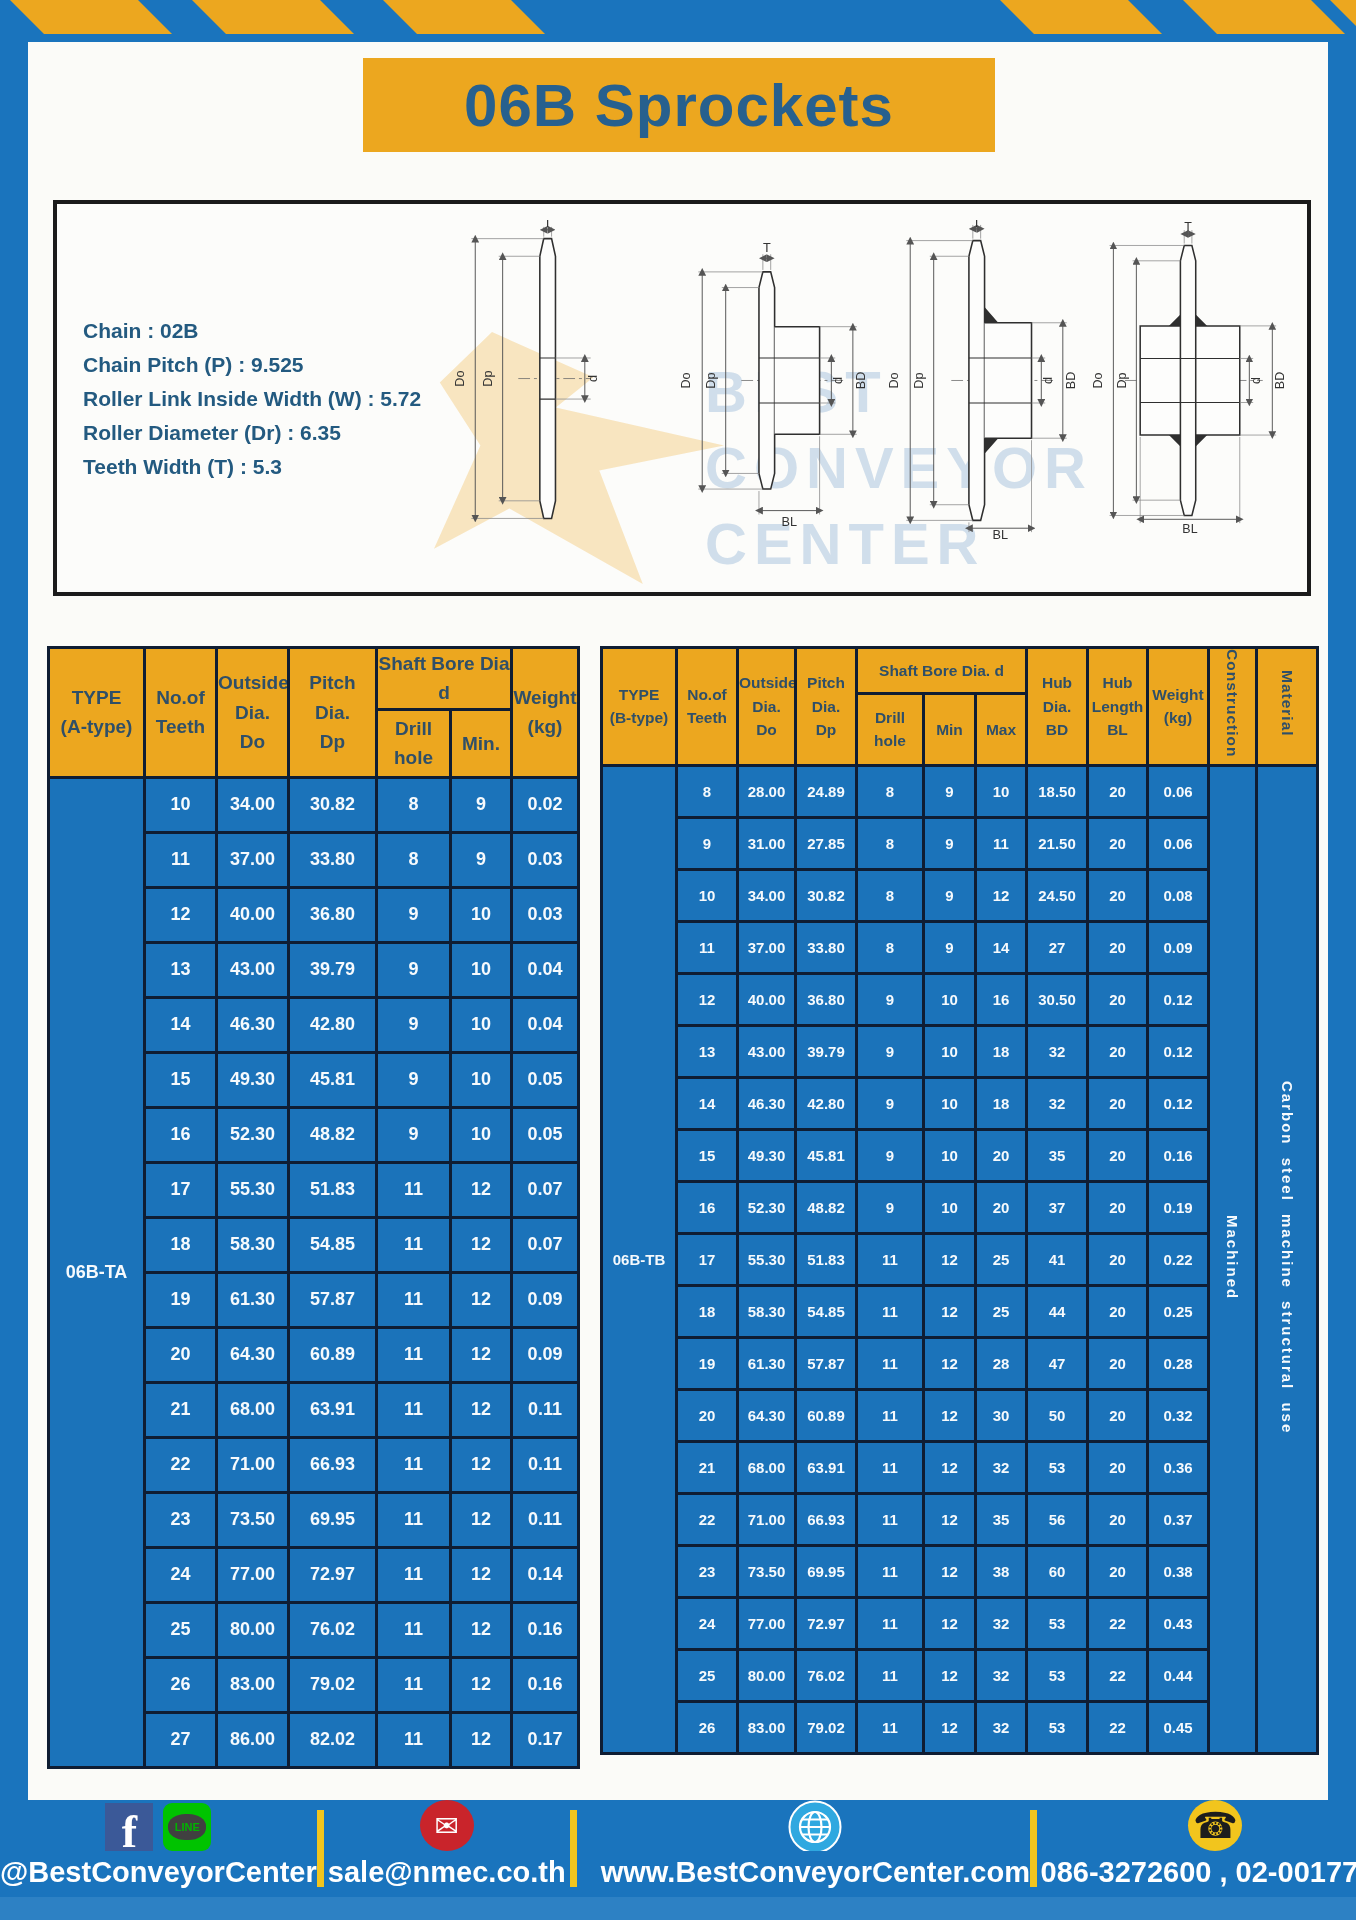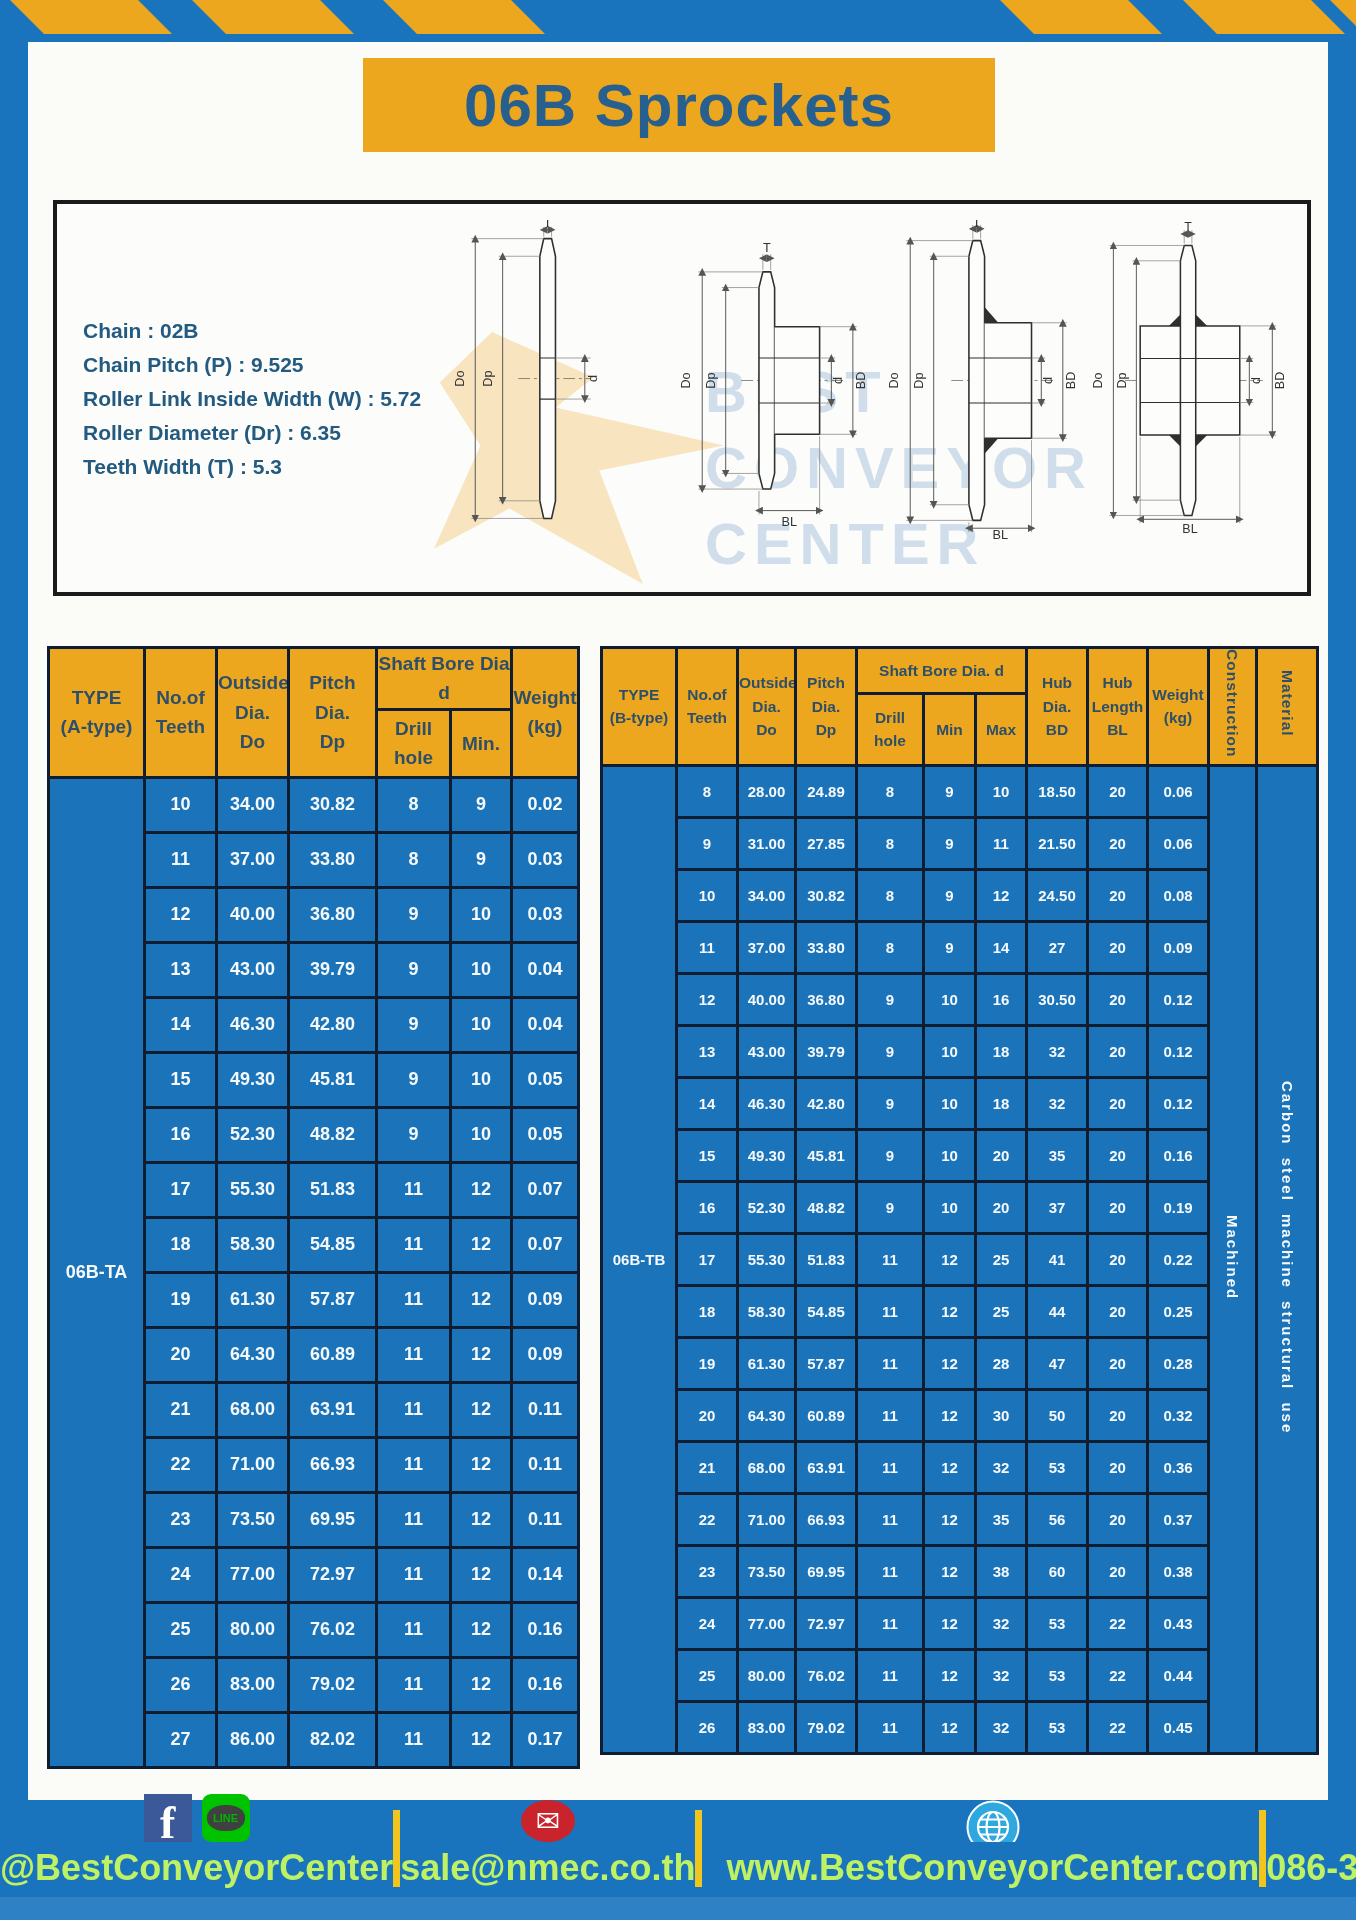--- a/index.html
+++ b/index.html
@@ -57,21 +57,21 @@
   .vth{writing-mode:vertical-rl;display:inline-block;letter-spacing:1px;}
   .vert-cell .vtext{writing-mode:vertical-rl;display:inline-block;font-size:15px;letter-spacing:2px;word-spacing:6px;}
 
   
   .footer{position:absolute;left:0;top:1800px;width:1356px;height:97px;background:#1a74bd;
           display:flex;align-items:stretch;}
   .fsec{display:flex;flex-direction:column;align-items:center;justify-content:flex-end;
         padding-bottom:8px;gap:5px;box-sizing:border-box;}
   .s1{flex:0 0 312px;} .s2{flex:0 0 246px;} .s3{flex:0 0 420px;margin-left:24px;} .s4{flex:0 0 357px;}
   .fdiv{flex:0 0 7px;background:#f2c51d;margin:10px 0;}
-  .ftext{color:#bef264;font-weight:bold;font-size:36px;white-space:nowrap;}
+  .ftext{color:#ffffff;font-weight:bold;font-size:29px;white-space:nowrap;}
   .ficons{display:flex;gap:10px;align-items:center;}
   .fb{width:48px;height:48px;background:#3b5998;display:flex;align-items:flex-end;justify-content:center;}
   .fb span{color:#fff;font-family:"Liberation Serif",serif;font-weight:bold;font-size:46px;line-height:.82;}
   .line-icon{width:48px;height:48px;background:#00c300;border-radius:9px;display:flex;align-items:center;justify-content:center;}
   .line-bubble{background:#404040;border-radius:46%;width:38px;height:26px;color:#00b300;
                font-size:11px;font-weight:bold;display:flex;align-items:center;justify-content:center;}
   .fcirc{width:54px;height:54px;border-radius:50%;display:flex;align-items:center;justify-content:center;}
   .email{background:#c9242b;} .email span{color:#fff;font-size:29px;}
   .phone{background:#f2c51d;} .phone span{color:#1d1d1d;font-size:36px;line-height:1;}
   .bottom-strip{position:absolute;left:0;top:1897px;width:100%;height:23px;background:#2d81c4;}

